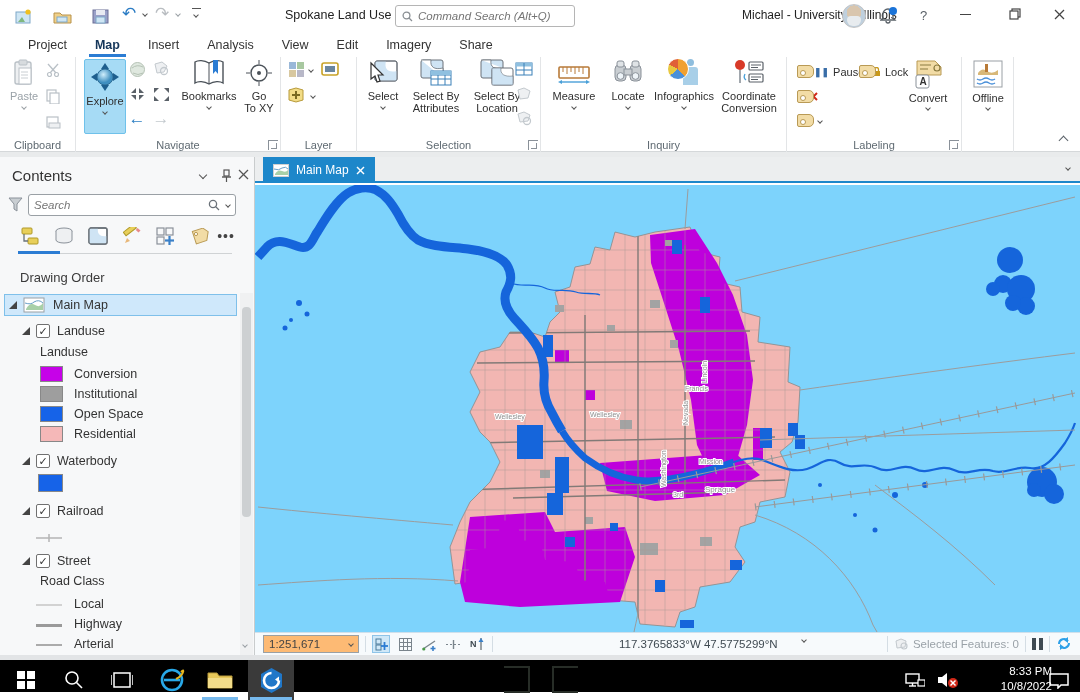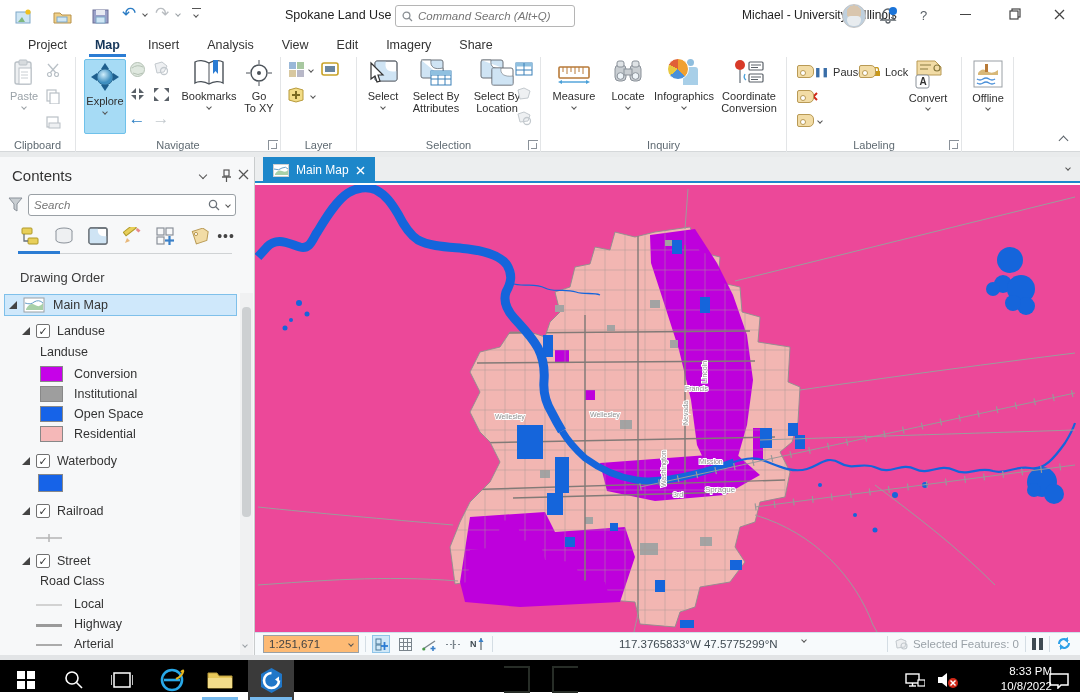--- a/index.html
+++ b/index.html
@@ -64,21 +64,21 @@
   .leg-label { position:absolute; font-size:12.5px; color:#333; }
   .line-swatch { position:absolute; width:26px; height:2px; }
 
   #contents-scroll { left:240px; top:136px; width:13px; height:362px; background:#f0f1f2; }
   #contents-thumb { left:242px; top:150px; width:9px; height:210px; background:#cdd0d2; border-radius:4px; }
 
   
   #mapview { left:255px; top:5px; width:825px; height:498px; background:#fff; }
   #viewtabs { left:0; top:0; width:825px; height:26px; background:#eceeef; border-bottom:2px solid #1d87ca; }
   #maptab { position:absolute; left:8px; top:0; height:26px; background:#1d87ca; color:#fff; display:flex; align-items:center; gap:7px; padding:0 10px; font-size:12px; }
-  #mapcanvas { left:0; top:28px; width:825px; height:447px; background:#ec4899; overflow:hidden; }
+  #mapcanvas { left:0; top:28px; width:825px; height:447px; background:#7dd3fc; overflow:hidden; }
   #mapstatus { left:0; top:475px; width:825px; height:23px; background:#f7fafc; border-top:1px solid #cfe0ec; display:flex; align-items:center; font-size:11.5px; color:#444; padding:0 8px; gap:6px; }
   #scale-combo { width:96px; height:18px; background:#fdba74; border:1px solid #9aa0a5; display:flex; align-items:center; justify-content:space-between; padding:0 5px; font-size:11.5px; }
   .vsep { width:1px; height:16px; background:#d4dde4; }
   .sb-ico { width:18px; height:18px; display:flex; align-items:center; justify-content:center; }
   .sb-ico.on { background:#cfe8f8; border:1px solid #8fc4e8; }
   #coords { margin-left:120px; display:flex; align-items:flex-start; gap:24px; color:#3f4a52; }
   #sel-feat { color:#9aa2a8; display:flex; align-items:center; gap:5px; }
   #pause-draw { display:flex; gap:3px; }
   #pause-draw i { width:4px; height:12px; background:#3f4a52; }
 

